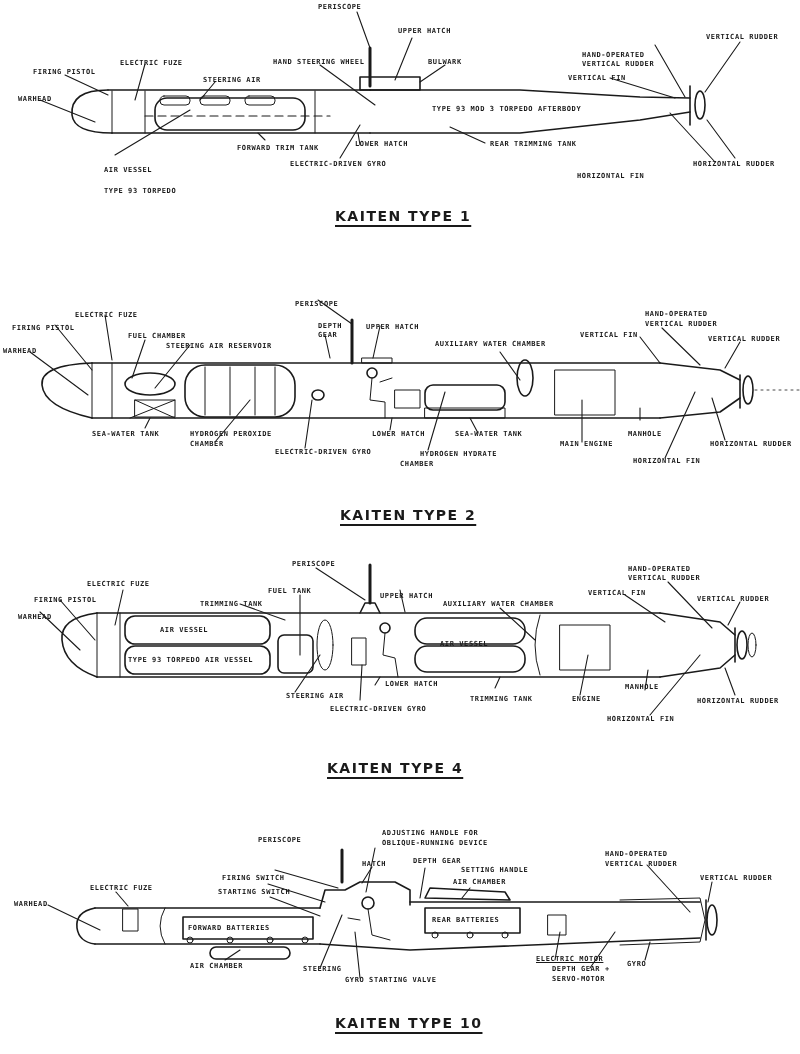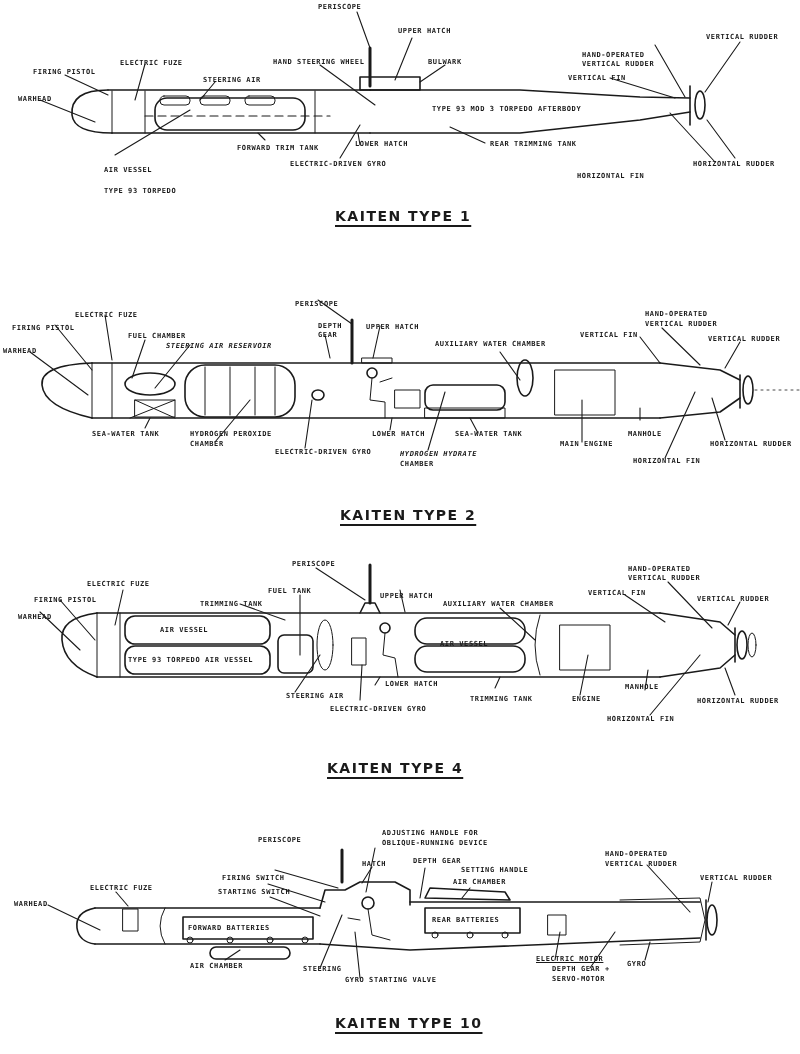--- a/index.html
+++ b/index.html
@@ -139,33 +139,33 @@
   <span class="lbl" style="left:75px;top:31px;">Electric fuze</span>
   <span class="lbl" style="left:366px;top:43px;">Upper hatch</span>
   <span class="lbl" style="left:645px;top:30px;">Hand-operated</span>
   <span class="lbl" style="left:645px;top:40px;">vertical rudder</span>
   <span class="lbl" style="left:12px;top:44px;">Firing pistol</span>
   <span class="lbl" style="left:128px;top:52px;">Fuel chamber</span>
   <span class="lbl" style="left:318px;top:42px;">Depth</span>
   <span class="lbl" style="left:318px;top:51px;">gear</span>
   <span class="lbl" style="left:580px;top:51px;">Vertical fin</span>
   <span class="lbl" style="left:708px;top:55px;">Vertical rudder</span>
-  <span class="lbl" style="left:166px;top:62px;font-style:italic;">Steering air reservoir</span>
+  <span class="lbl" style="left:166px;top:62px;">Steering air reservoir</span>
   <span class="lbl" style="left:435px;top:60px;">Auxiliary water chamber</span>
   <span class="lbl" style="left:3px;top:67px;">Warhead</span>
   <span class="lbl" style="left:92px;top:150px;">Sea-water tank</span>
   <span class="lbl" style="left:190px;top:150px;">Hydrogen peroxide</span>
   <span class="lbl" style="left:190px;top:160px;">chamber</span>
   <span class="lbl" style="left:372px;top:150px;">Lower hatch</span>
   <span class="lbl" style="left:455px;top:150px;">Sea-water tank</span>
   <span class="lbl" style="left:560px;top:160px;">Main engine</span>
   <span class="lbl" style="left:628px;top:150px;">Manhole</span>
   <span class="lbl" style="left:710px;top:160px;">Horizontal rudder</span>
   <span class="lbl" style="left:275px;top:168px;">Electric-driven gyro</span>
-  <span class="lbl" style="left:400px;top:170px;font-style:italic;">Hydrogen hydrate</span>
+  <span class="lbl" style="left:420px;top:170px;">Hydrogen hydrate</span>
   <span class="lbl" style="left:400px;top:180px;">chamber</span>
   <span class="lbl" style="left:633px;top:177px;">Horizontal fin</span>
   <span class="title" style="left:340px;top:227px;">KAITEN TYPE 2</span>
 </div>
 
 <div class="panel" style="top:540px;height:250px;">
   <svg class="draw" width="800" height="250">
     <path d="M97 73 Q60 78 62 100 Q64 125 97 137"></path>
     <line x1="97" y1="73" x2="660" y2="73"></line>
     <line x1="97" y1="137" x2="660" y2="137"></line>

